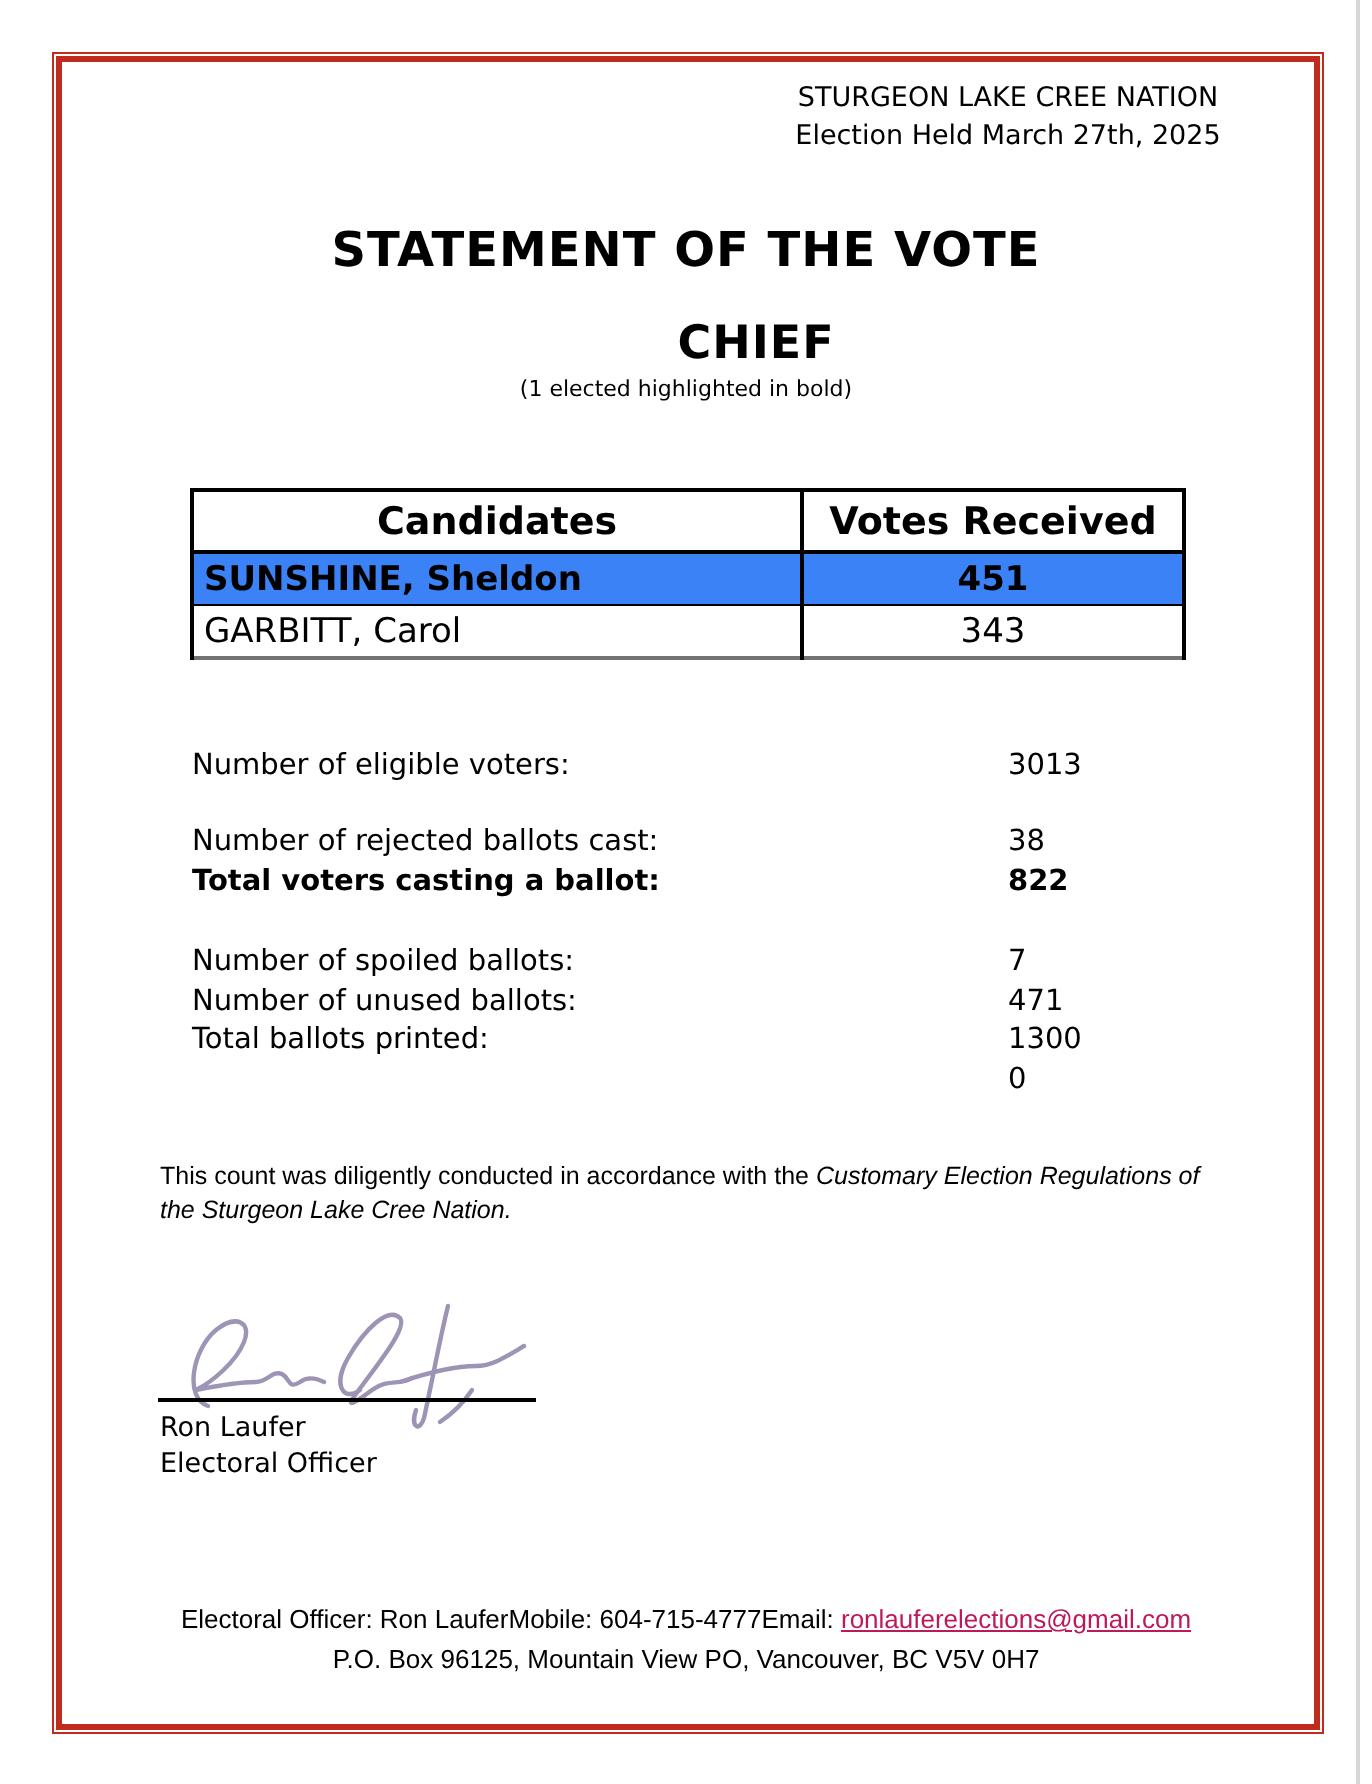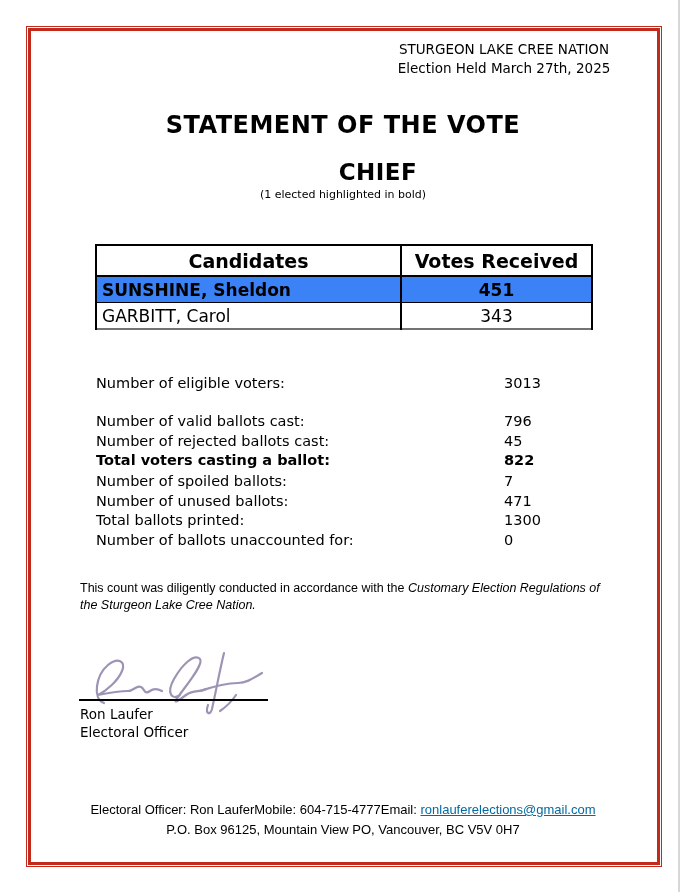--- a/index.html
+++ b/index.html
@@ -189,21 +189,21 @@
     position: absolute;
     left: 0;
     top: 821px;
     width: 100%;
     text-align: center;
     font-family: "Liberation Sans", sans-serif;
     font-size: 13px;
     line-height: 18px;
   }
   a.email-link {
-    color: #0369a1;
+    color: #be185d;
     text-decoration: underline;
     cursor: pointer;
   }
 </style>
 </head>
 <body>
 
 <div class="page">
 
   <div class="scan-edge"></div>
@@ -242,26 +242,22 @@
 
   <div class="stat-group g1">
     <div class="stat-line">
       <span class="lbl">Number of eligible voters:</span>
       <span class="val">3013</span>
     </div>
   </div>
 
   <div class="stat-group g2">
     <div class="stat-line">
-      <span class="lbl">Number of valid ballots cast:</span>
-      <span class="val">796</span>
-    </div>
-    <div class="stat-line">
       <span class="lbl">Number of rejected ballots cast:</span>
-      <span class="val">45</span>
+      <span class="val">38</span>
     </div>
     <div class="stat-line bold">
       <span class="lbl">Total voters casting a ballot:</span>
       <span class="val">822</span>
     </div>
   </div>
 
   <div class="stat-group g3">
     <div class="stat-line">
       <span class="lbl">Number of spoiled ballots:</span>
@@ -269,21 +265,20 @@
     </div>
     <div class="stat-line">
       <span class="lbl">Number of unused ballots:</span>
       <span class="val">471</span>
     </div>
     <div class="stat-line">
       <span class="lbl">Total ballots printed:</span>
       <span class="val">1300</span>
     </div>
     <div class="stat-line">
-      <span class="lbl">Number of ballots unaccounted for:</span>
       <span class="val">0</span>
     </div>
   </div>
 
   <p class="disclaimer"><span>This count was diligently conducted in accordance with the </span><i>Customary Election Regulations of the Sturgeon Lake Cree Nation.</i></p>
 
   <svg class="sig-svg" viewBox="0 0 216 72" fill="none">
     <g stroke="#8d81a8" stroke-width="2.2" stroke-linecap="round" fill="none" opacity="0.85">
       <path d="M30,58 C18,54 22,30 34,20 C44,12 52,16 48,26 C44,36 32,46 24,50 C34,48 44,46 54,46 C60,46 62,40 67,42 C71,44 70,50 76,46 C80,43 84,44 88,46"></path>
       <path d="M106,50 C98,56 92,48 100,34 C108,20 120,8 126,14 C130,19 114,38 104,52 C98,60 104,56 112,50 C120,44 126,48 132,44"></path>

